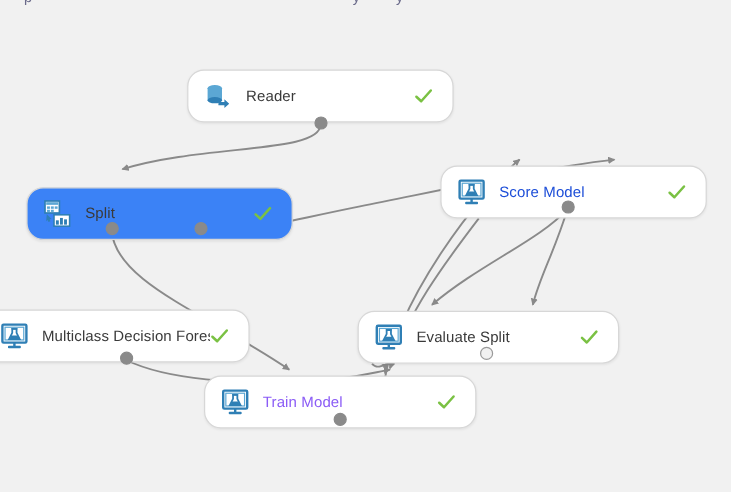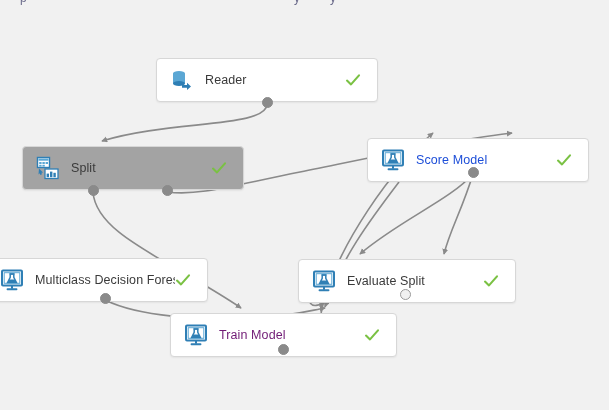--- a/index.html
+++ b/index.html
@@ -8,21 +8,21 @@
     background:#f1f1f1;
     font-family:"Liberation Sans","DejaVu Sans",sans-serif;
     position:relative;
   }
   #canvas{position:absolute;left:0;top:0;width:609px;height:410px;overflow:hidden;}
   #edges{position:absolute;left:0;top:0;width:609px;height:410px;pointer-events:none;}
   .node{
     position:absolute;
     background:#ffffff;
     border:1px solid #d7d7d7;
-    border-radius:4px;
+    border-radius:14px;
     box-sizing:border-box;
     display:flex;align-items:center;
     box-shadow:0 1px 2px rgba(0,0,0,.06);
   }
   .node-icon{
     width:26px;height:26px;flex:0 0 26px;
     margin-left:12px;margin-right:10px;
     display:flex;align-items:center;justify-content:center;
   }
   .node-label{
@@ -93,21 +93,21 @@
             <path d="M13 18 h5 v-2.2 l4 3.6 -4 3.6 v-2.2 h-5 z" fill="#2f7fb5"></path>
           </svg>
         </div>
         <div class="node-label" style="color: rgb(58, 58, 58);">Reader</div>
         <div class="node-check">
           <svg width="16" height="16" viewBox="0 0 16 16">
             <path d="M2 8.6 L6 12.4 L14 3.4" fill="none" stroke="#7ac143" stroke-width="2.1" stroke-linecap="round" stroke-linejoin="round"></path>
           </svg>
         </div>
       </div>
-      <div class="node" style="left: 22px; top: 146px; width: 222px; height: 44px; background: #a3a3a3; border-color: rgb(215, 215, 215);">
+      <div class="node" style="left: 22px; top: 156px; width: 222px; height: 44px; background: #3b82f6; border-color: rgb(215, 215, 215);">
         <div class="node-icon">
           <svg width="26" height="26" viewBox="0 0 26 26">
             <rect x="2.5" y="2.5" width="12" height="10" fill="#ffffff" stroke="#2f7fb5" stroke-width="1.4"></rect>
             <rect x="3.5" y="3.5" width="10" height="2.2" fill="#5ba7d4"></rect>
             <rect x="4.2" y="7" width="2.4" height="2" fill="#5ba7d4"></rect>
             <rect x="7.4" y="7" width="2.4" height="2" fill="#5ba7d4"></rect>
             <rect x="10.6" y="7" width="2.4" height="2" fill="#5ba7d4"></rect>
             <rect x="4.2" y="9.8" width="2.4" height="1.8" fill="#5ba7d4"></rect>
             <rect x="7.4" y="9.8" width="2.4" height="1.8" fill="#5ba7d4"></rect>
             <path d="M4 13.5 l4 4 l-1.6 0.2 l0.6 1.6 -1.6 0.7 -0.7-1.7 -1.2 1.1 z" fill="#2f7fb5"></path>
@@ -186,21 +186,21 @@
           <svg width="26" height="26" viewBox="0 0 26 26">
             <rect x="3" y="3.5" width="20" height="15" rx="1" fill="#ffffff" stroke="#2f7fb5" stroke-width="2"></rect>
             <rect x="5.2" y="5.7" width="15.6" height="10.6" fill="none" stroke="#5ba7d4" stroke-width="1"></rect>
             <path d="M11.2 7 h3.6 v3.4 l2.6 5.1 h-8.8 l2.6 -5.1 z" fill="none" stroke="#2f7fb5" stroke-width="1.5"></path>
             <rect x="10.6" y="6.3" width="4.8" height="1.3" fill="#2f7fb5"></rect>
             <path d="M10.4 12.6 h5.2 l1.8 3.5 h-8.8 z" fill="#2f7fb5"></path>
             <rect x="12" y="18.5" width="2" height="3.2" fill="#2f7fb5"></rect>
             <rect x="7.6" y="21.2" width="10.8" height="2" rx="0.8" fill="#2f7fb5"></rect>
           </svg>
         </div>
-        <div class="node-label" style="color: #701a75;">Train Model</div>
+        <div class="node-label" style="color: #8b5cf6;">Train Model</div>
         <div class="node-check">
           <svg width="16" height="16" viewBox="0 0 16 16">
             <path d="M2 8.6 L6 12.4 L14 3.4" fill="none" stroke="#7ac143" stroke-width="2.1" stroke-linecap="round" stroke-linejoin="round"></path>
           </svg>
         </div>
       </div>
     </div>
   <div id="ports-layer">
       <div class="port filled" style="left: 261.5px; top: 96.5px;"></div>
       <div class="port filled" style="left: 87.5px; top: 184.5px;"></div>

